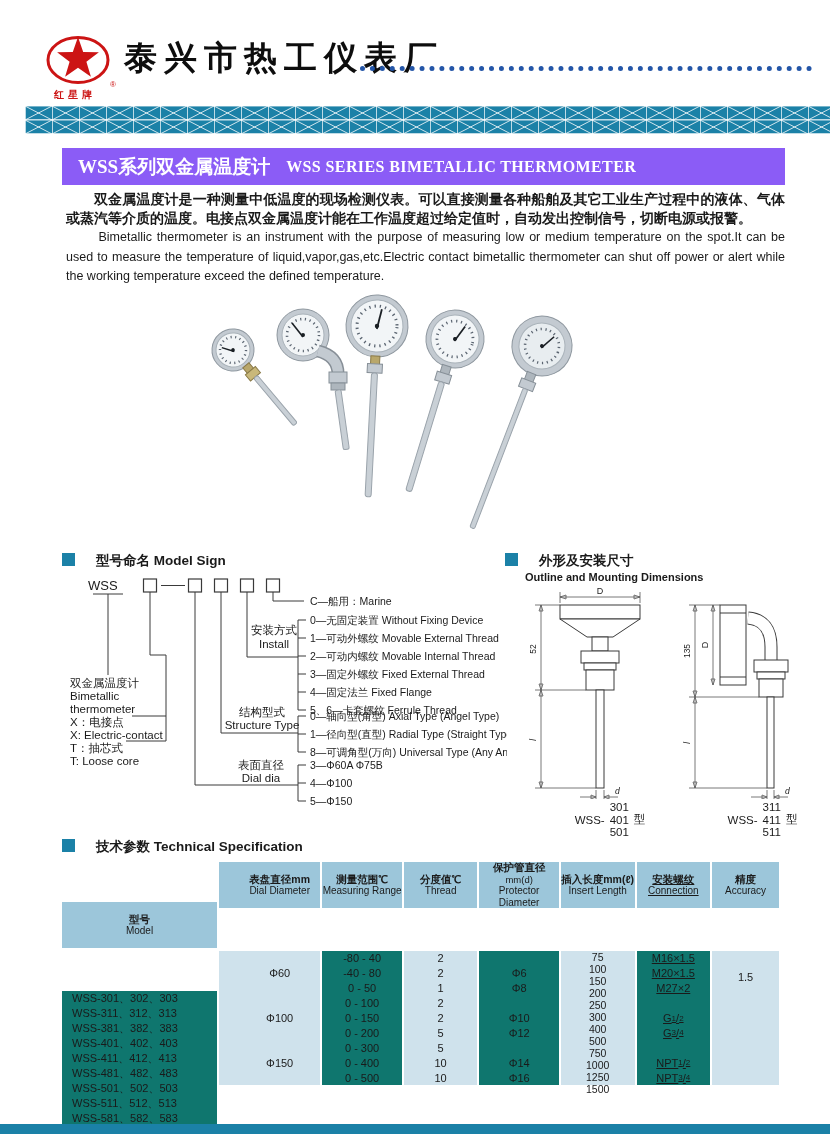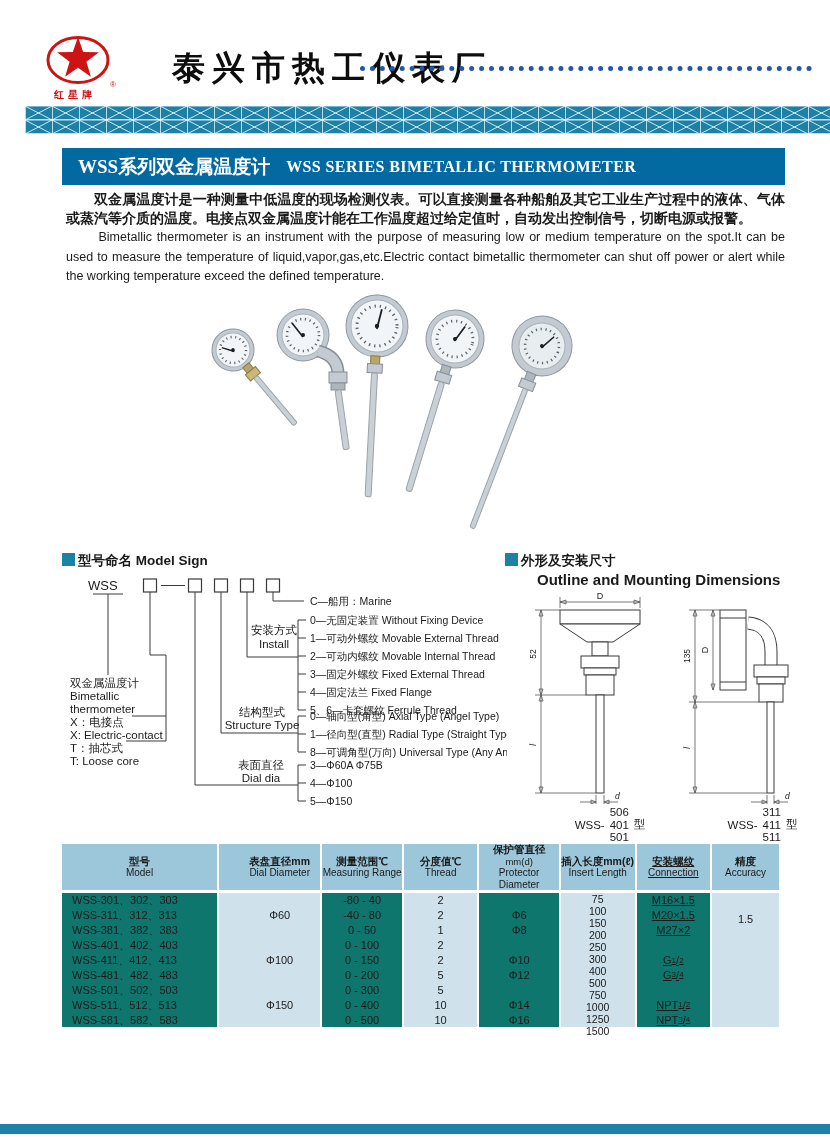--- a/index.html
+++ b/index.html
@@ -2,59 +2,59 @@
 <html><head>
 <meta charset="utf-8">
 <style>
   html,body { margin:0; padding:0; background:#ffffff; }
   .page { position:relative; width:830px; height:1137px; background:#fff; overflow:hidden;
           font-family:"Liberation Sans", sans-serif; color:#1a1a1a; }
 
   
   .logo { position:absolute; left:42px; top:34px; }
   .brand-under { font-family:"Liberation Sans",sans-serif; }
-  .company { position:absolute; left:124px; top:46px; font-size:33px; font-weight:bold;
-             letter-spacing:7px; color:#0d0d0d; white-space:nowrap;margin-left:48px; }
+  .company { position:absolute; left:124px; top:36px; font-size:33px; font-weight:bold;
+             letter-spacing:7px; color:#0d0d0d; white-space:nowrap; }
   .dots-rule { position:absolute; left:360px; top:66px; width:452px; height:0;
                border-bottom:5px dotted #2456a8; }
 
   
   .band { position:absolute; left:25px; top:106px; width:805px; height:28px; }
 
   
   .titlebar { position:absolute; left:62px; top:148px; width:723px; height:37px;
-              background:#0369a1; color:#fff; display:flex; align-items:center; gap:16px;
+              background:#8b5cf6; color:#fff; display:flex; align-items:center; gap:16px;
               padding-left:16px; box-sizing:border-box;
               font-family:"Liberation Serif", serif; font-weight:bold; }
   .titlebar .t-cn { font-size:19px; }
   .titlebar .t-en { font-size:16px; letter-spacing:0.4px; }
 
   
   .intro-cn { position:absolute; left:66px; top:190px; width:719px; font-size:14px;
               font-weight:bold; line-height:18.5px; text-align:justify; text-indent:2em; }
   .intro-en { position:absolute; left:66px; top:228px; width:719px; font-size:12.5px;
               line-height:19.5px; text-align:justify; text-indent:2.6em; }
 
   
   .photo { position:absolute; left:140px; top:276px; }
 
   
-  .sec-head { display:flex; gap:3px; font-size:13.5px; font-weight:bold; align-items:flex-start; }
+  .sec-head { display:flex; gap:21px; font-size:13.5px; font-weight:bold; align-items:flex-start; }
   .bullet { width:13px; height:13px; background:#1b81a7; flex:none; margin-top:1px; }
 
   
   .model-sec { position:absolute; left:62px; top:552px; width:450px; }
   .model-svg { display:block; margin-top:5px; }
   .model-svg text { font-family:"Liberation Sans",sans-serif; fill:#1a1a1a; }
   .dia-line { stroke:#3a3a3a; stroke-width:1; fill:none; }
   .dia-box  { stroke:#3a3a3a; stroke-width:1.2; fill:none; }
 
   
   .outline-sec { position:absolute; left:505px; top:552px; width:325px; }
-  .outline-sec .sub { margin-left:32px; font-size:15px; font-weight:bold; margin-top:1px; }
+  .outline-sec .sub { margin-left:20px; font-size:11px; font-weight:bold; margin-top:1px; }
   .outline-svg { display:block; margin-top:4px; }
   .outline-svg text { font-family:"Liberation Sans",sans-serif; fill:#1a1a1a; }
   .tl { stroke:#3a3a3a; stroke-width:1; fill:none; }
   .tf { stroke:#3a3a3a; stroke-width:1; fill:#fff; }
   .dim { stroke:#555; stroke-width:0.8; fill:none; }
   .captions { display:flex; margin-top:2px; }
   .caption { display:flex; align-items:center; justify-content:center; gap:5px; font-size:11.5px; }
   .cap-left  { width:170px; margin-left:20px; }
   .cap-right { width:135px; }
   .cap-stack { display:flex; flex-direction:column; line-height:12.5px; text-align:center; }
@@ -74,21 +74,21 @@
   .col-blue { background:#cfe2ec; }
   .cell { flex:1; display:flex; align-items:center; justify-content:center;
           font-size:11px; white-space:nowrap; }
   .cell-left { justify-content:flex-start; padding-left:10px; }
   .cell-sm { font-size:10.5px; }
   .acc-cell { padding-top:20px; text-align:center; font-size:11px; }
   sup { font-size:8px; vertical-align:super; }
   sub { font-size:8px; vertical-align:sub; }
 
   
-  .w-model{width:160px;} .w-dial{width:84px;padding-left:20px;} .w-range{width:82px;} .w-scale{width:76px;}
+  .w-model{width:160px;margin-top:40px;} .w-dial{width:84px;padding-left:20px;} .w-range{width:82px;} .w-scale{width:76px;}
   .w-prot{width:82px;} .w-ins{width:76px;} .w-conn{width:76px;text-decoration:underline;} .w-acc{width:69px;}
 
   
   .bottom-bar { position:absolute; left:0; top:1124px; width:830px; height:10px; background:#1b81a7; }
 </style>
 </head>
 <body>
 
 <div class="page">
 
@@ -289,39 +289,43 @@
 
         <path class="dim" d="M262,203 V214 M269,203 V214 M246,210 H262 M269,210 H283 M262,210 l-5,-2 v4 z M269,210 l5,-2 v4 z"></path>
         <text x="280" y="207" font-size="8.5" font-style="italic">d</text>
       </g>
     </svg>
 
     <div class="captions">
       <div class="caption cap-left">
         <span>WSS-</span>
         <span class="cap-stack">
-          <span>506</span>
+          <span>301</span>
           <span>401</span>
           <span>501</span>
         </span>
         <span>型</span>
       </div>
       <div class="caption cap-right">
         <span>WSS-</span>
         <span class="cap-stack">
           <span>311</span>
           <span>411</span>
           <span>511</span>
         </span>
         <span>型</span>
       </div>
     </div>
   </div>
 
   <div class="spec-sec">
+    <div class="sec-head">
+      <span class="bullet"></span>
+      <span><span>技术参数</span>&nbsp;<span>Technical Specification</span></span>
+    </div>
 
     <div class="spec-table">
       <div class="thead">
         <div class="th w-model">
           <div class="th-cn">型号</div>
           <div class="th-en">Model</div>
         </div>
         <div class="th w-dial">
           <div class="th-cn">表盘直径mm</div>
           <div class="th-en">Dial Diameter</div>

